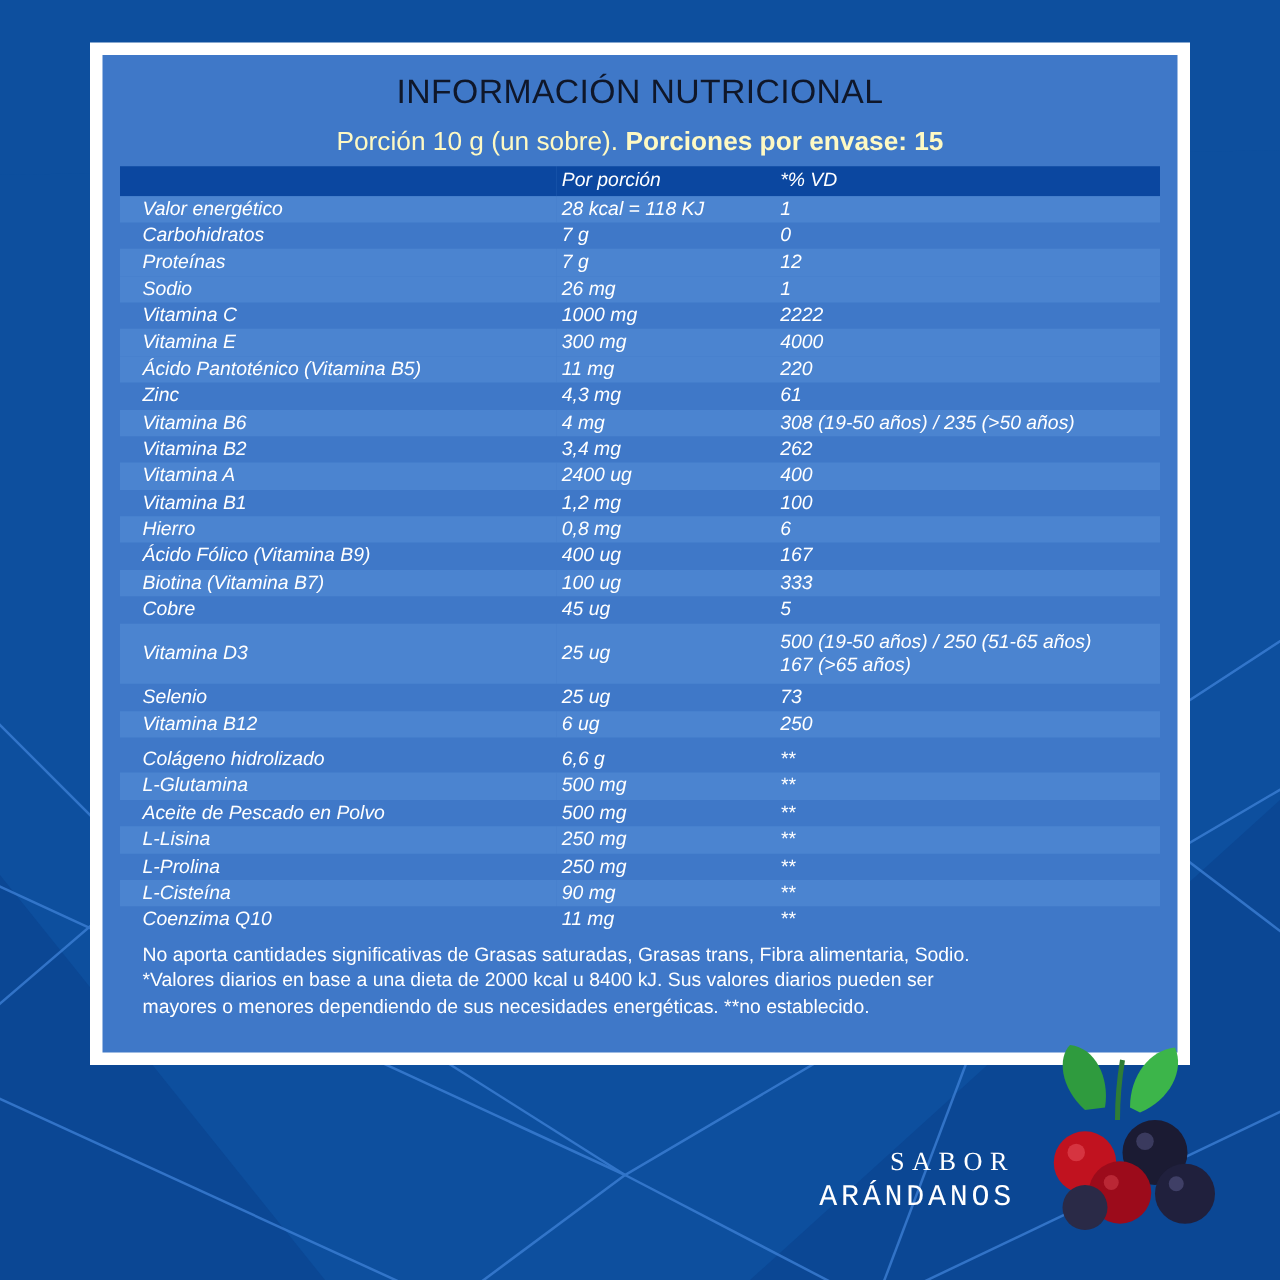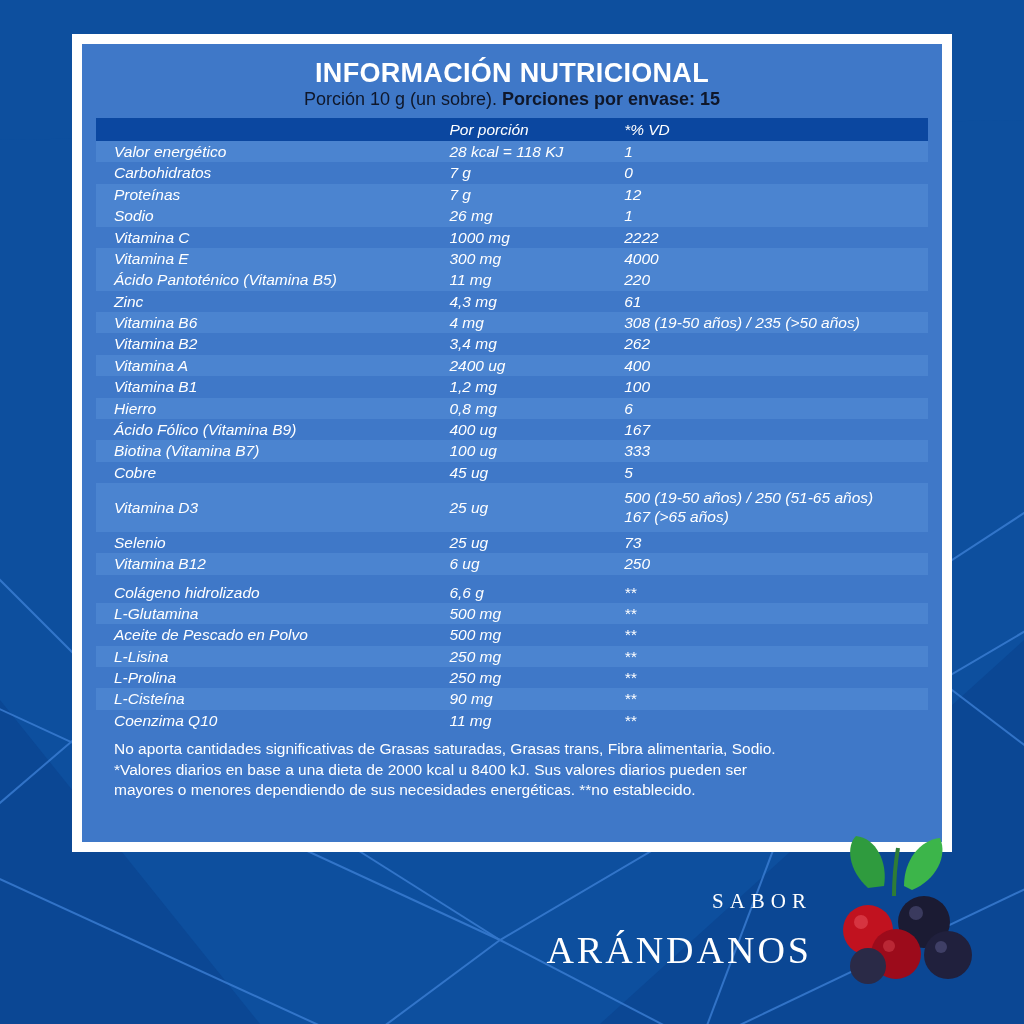--- a/index.html
+++ b/index.html
@@ -32,34 +32,34 @@
     position: absolute;
     left: 10px;
     top: 10px;
     right: 10px;
     bottom: 10px;
     background: #3f78c8;
     padding: 10px 14px 8px 14px;
   }
   .title {
     text-align: center;
-    color: #ffffff;
+    color: #0f172a;
     font-size: 27px;
-    font-weight: bold;
+    font-weight: normal;
     letter-spacing: 0.3px;
     line-height: 1.15;
     margin-top: 4px;
   }
   .subtitle {
     text-align: center;
-    color: #0f172a;
-    font-size: 18px;
+    color: #fef9c3;
+    font-size: 21px;
     font-weight: normal;
     line-height: 1.2;
-    margin-top: 0;
+    margin-top: 12px;
     margin-bottom: 7px;
   }
   .subtitle b { font-weight: bold; }
 
   table.nutri {
     width: 100%;
     border-collapse: collapse;
     color: #ffffff;
     font-size: 15.5px;
     font-style: italic;
@@ -102,24 +102,24 @@
     text-align: right;
     color: #ffffff;
     z-index: 3;
   }
   .flavor .sabor {
     font-size: 21px;
     letter-spacing: 6px;
     font-family: "Liberation Serif", serif;
   }
   .flavor .arandanos {
-    font-size: 38px;
+    font-size: 24px;
     letter-spacing: 3px;
-    font-family: Liberation Serif, serif;
-    margin-top: 14px;
+    font-family: Liberation Mono, monospace;
+    margin-top: 3px;
   }
   .berries {
     position: absolute;
     right: 36px;
     bottom: 34px;
     z-index: 3;
   }
 </style>
 </head>
 <body>

